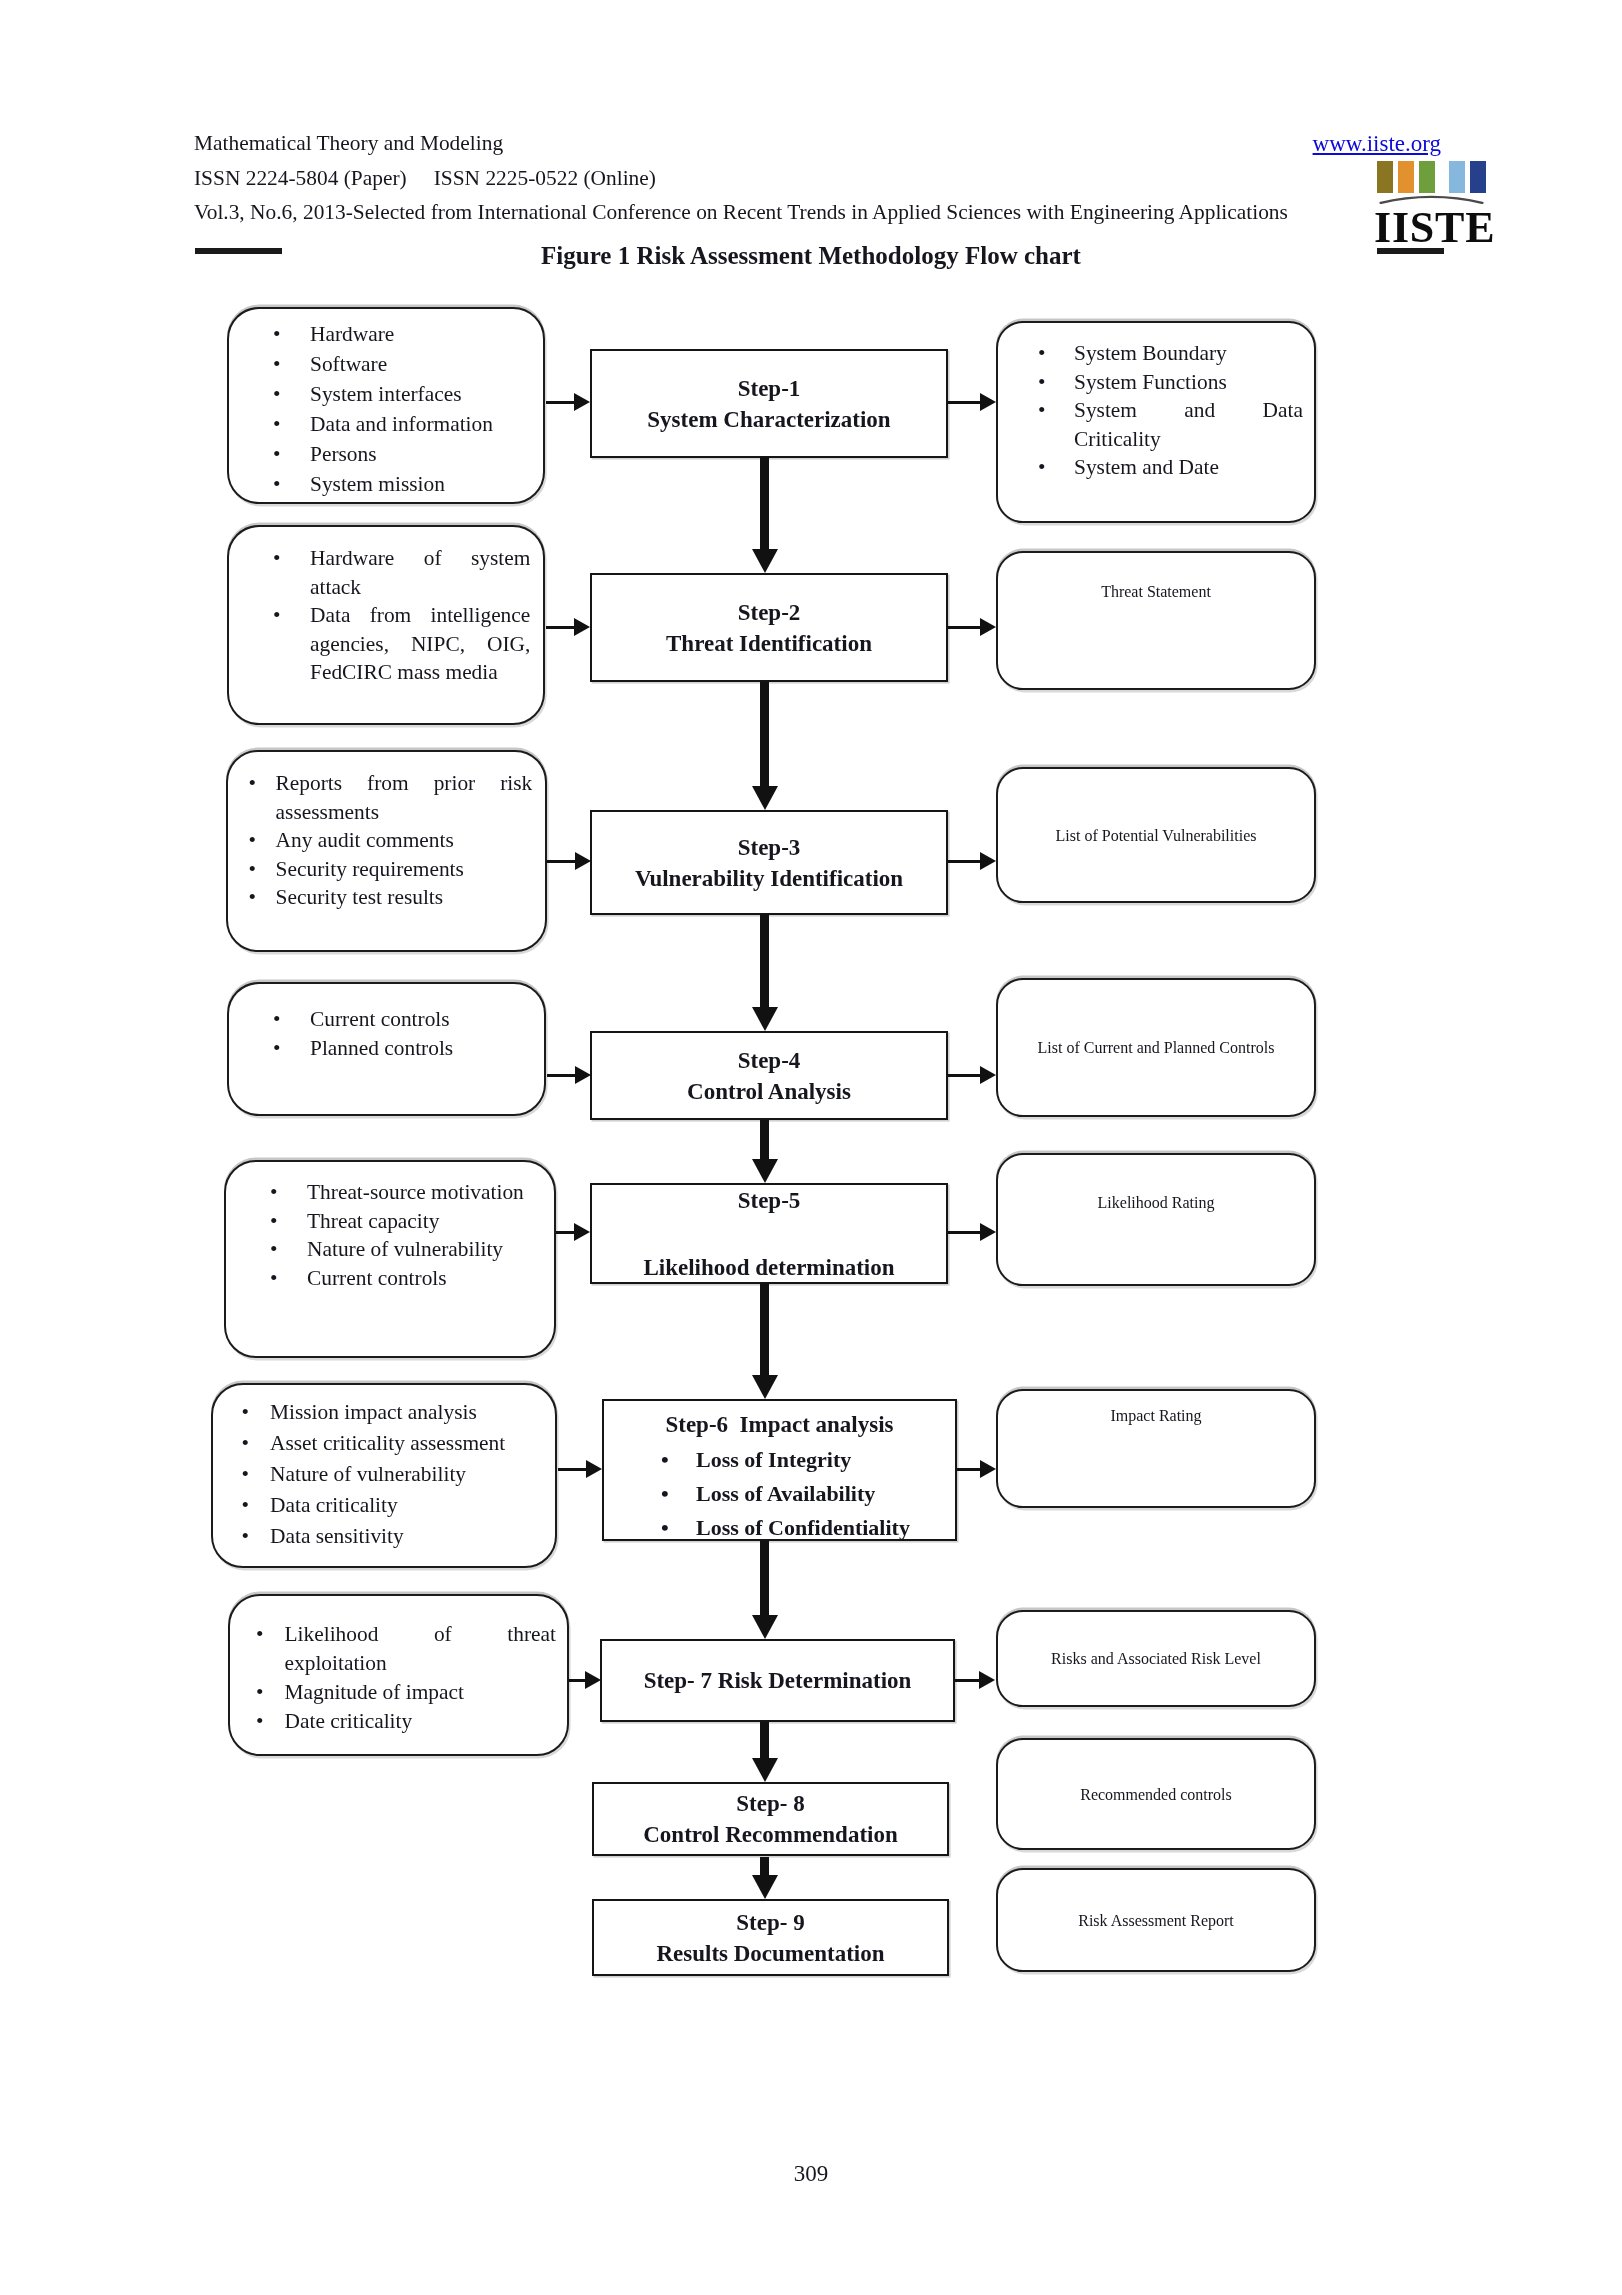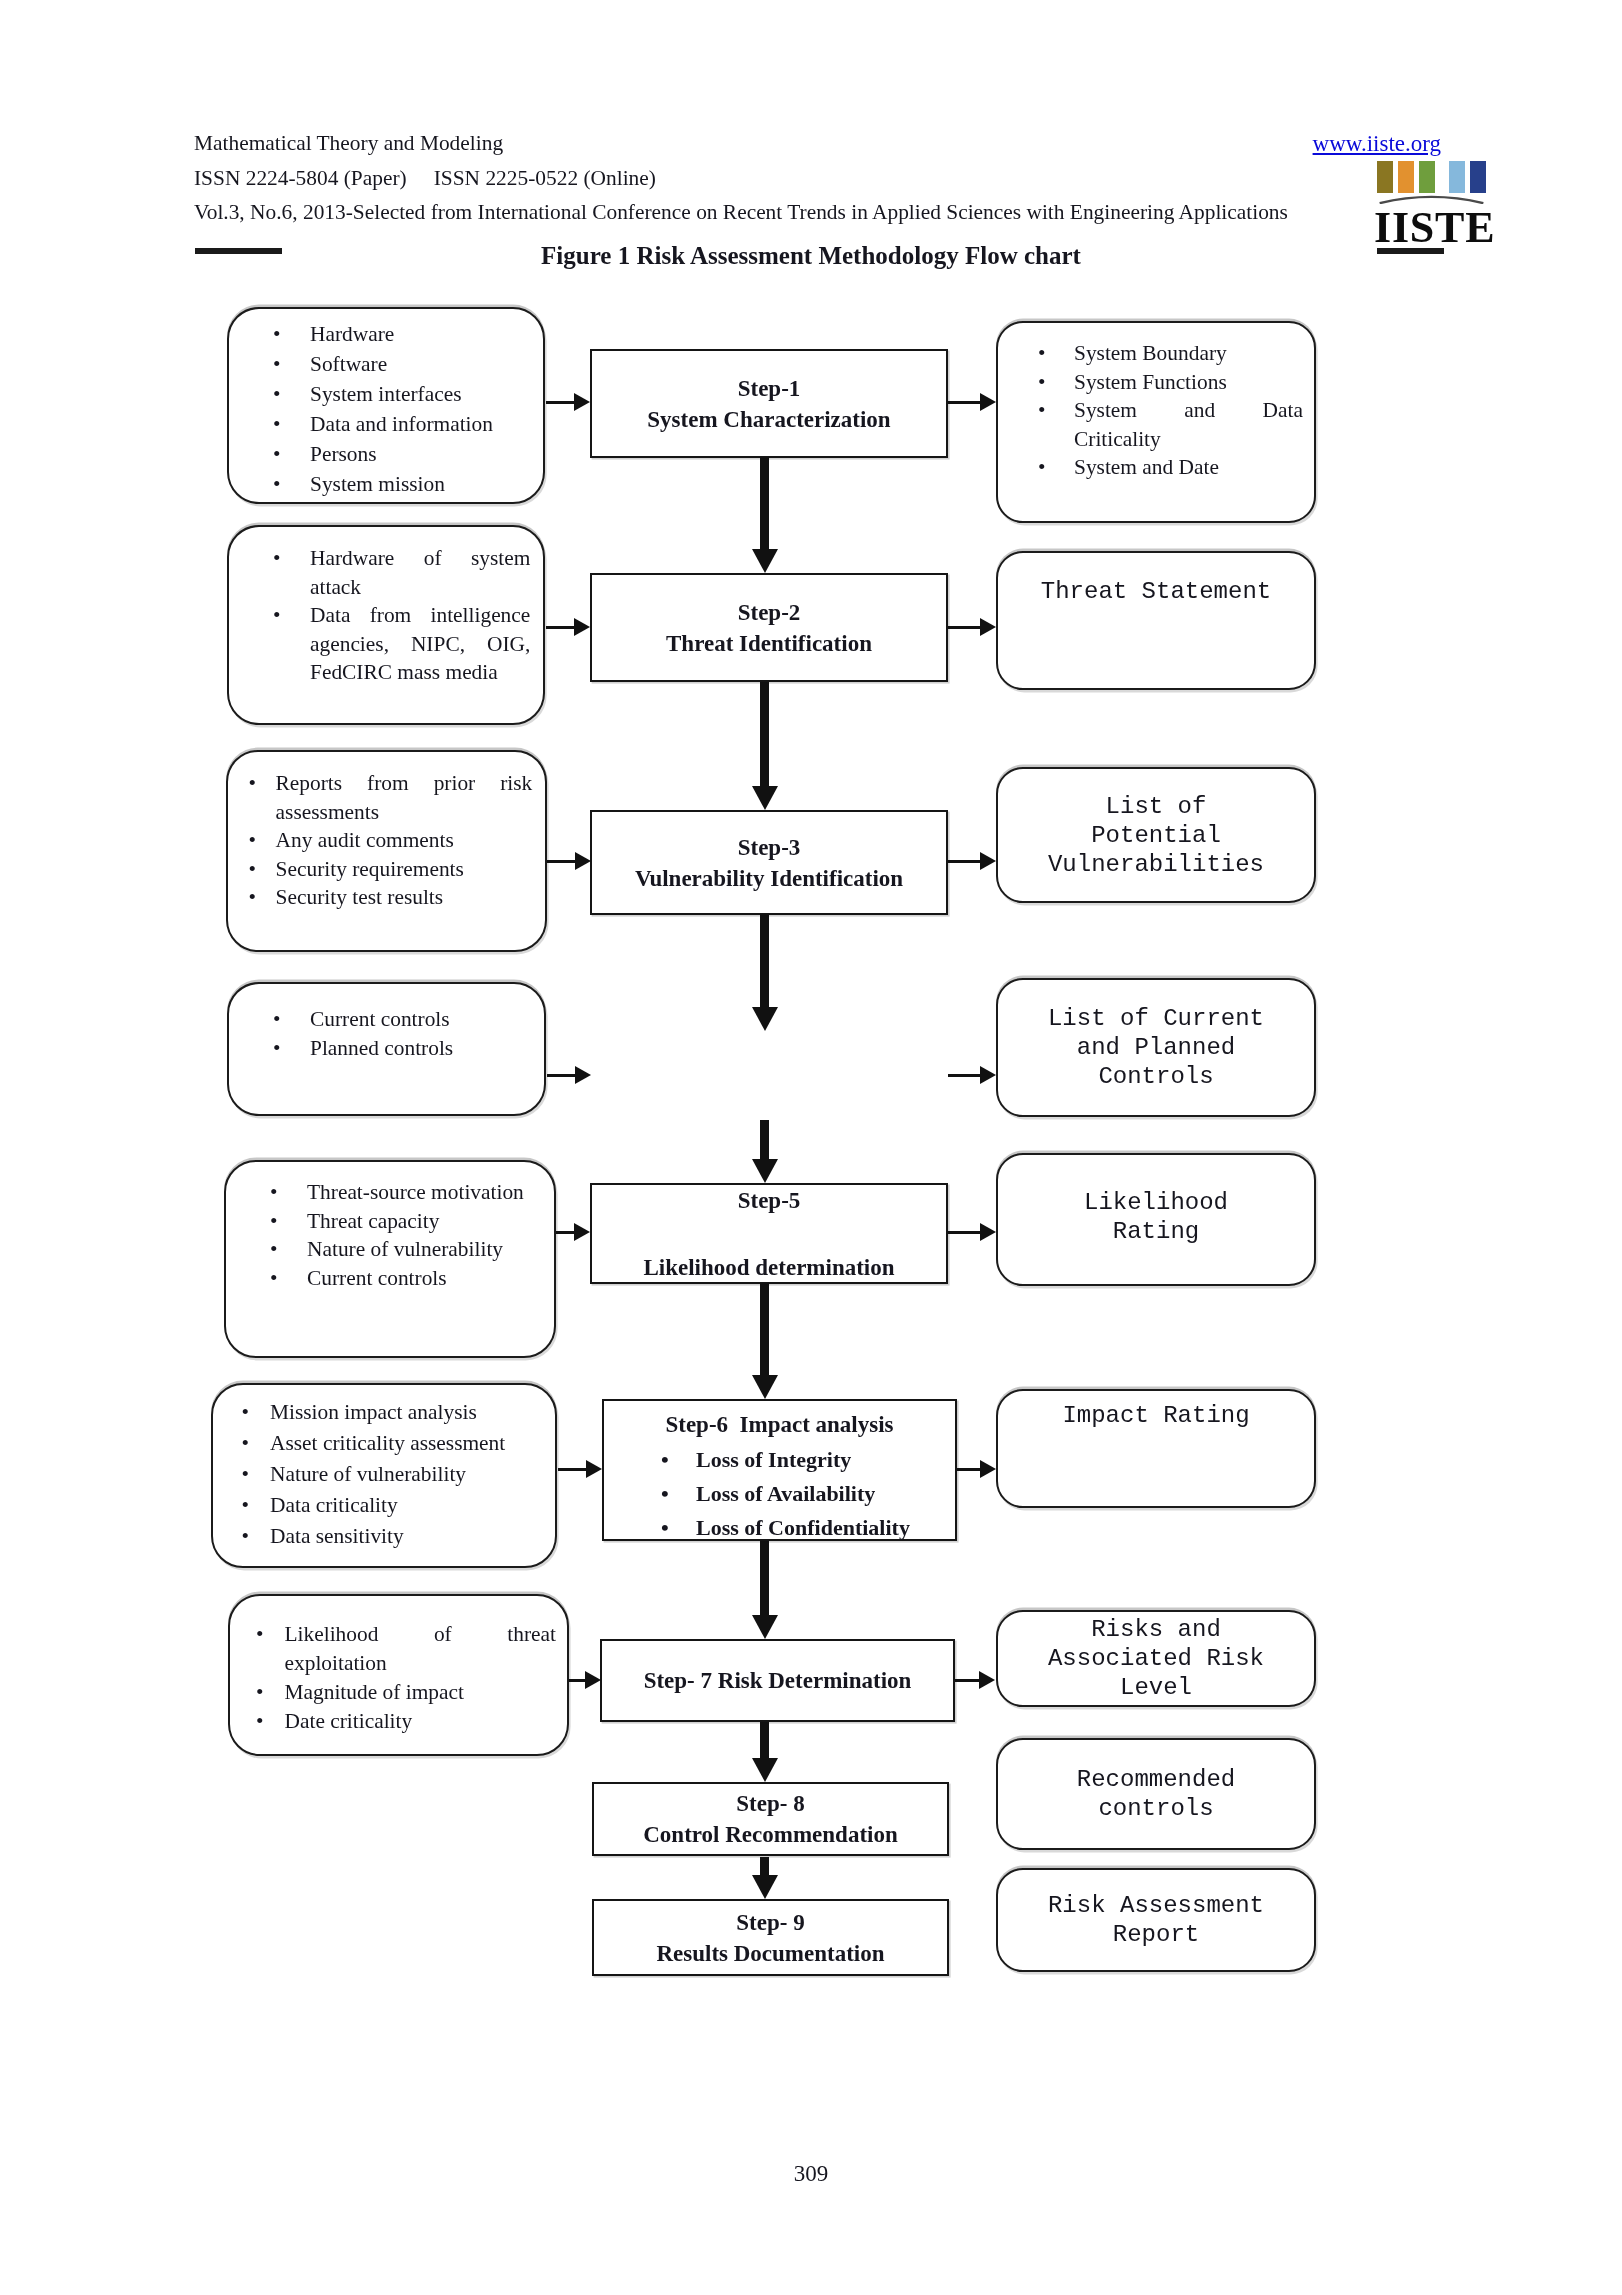--- a/index.html
+++ b/index.html
@@ -19,22 +19,22 @@
   .logo-gap{width:9.5px;}
   .logo-text{font-size:44px;font-weight:bold;line-height:46px;letter-spacing:0.8px;color:#0d0d0d;margin-top:-3.2px;}
   .rule{position:absolute;height:5.5px;background:#1a1a1a;}
   .rule-left{left:195px;top:248px;width:87px;}
   .rule-right{left:1377px;top:248px;width:67px;}
   .fig-title{position:absolute;left:0;top:242px;width:100%;text-align:center;font-size:25px;font-weight:bold;}
 
   
   .lbox,.rbox{position:absolute;background:#fff;border:2.4px solid #1b1b1b;border-radius:32px;
     box-shadow:0 -2.4px 0 rgba(130,130,130,.45),1.6px 2.4px 0 rgba(130,130,130,.3);box-sizing:border-box;}
-  .rbox{border-radius:27px;font-size:24px;line-height:29px;text-align:center;
-    display:flex;align-items:center;justify-content:center;padding:0 36px;font-family:Liberation Mono, monospace;}
+  .rbox{border-radius:27px;font-size:16px;line-height:29px;text-align:center;
+    display:flex;align-items:center;justify-content:center;padding:0 36px;}
   .rbox-top{align-items:flex-start;}
   .sbox{position:absolute;background:#fff;border:2.4px solid #151515;box-sizing:border-box;
     display:flex;flex-direction:column;align-items:center;justify-content:center;
     font-weight:bold;font-size:23px;line-height:31px;text-align:center;
     box-shadow:1.6px 1.6px 0 rgba(120,120,120,.35);}
   .sbox-list{justify-content:flex-start;}
 
   ul.bl{list-style:none;margin:0;font-size:21.4px;}
   ul.bl li{position:relative;text-align:justify;}
   ul.bl li::before{content:"\2022";position:absolute;left:0;}
@@ -175,20 +175,24 @@
       <div class="vshaft"></div>
       <div class="vhead"></div>
     </div>
 
   <div class="lbox" style="left:227px;top:982px;width:319px;height:134px;">
     <ul class="bl ul-big" style="padding-top:20.6px;line-height:29px;">
       <li>Current controls</li>
       <li>Planned controls</li>
     </ul>
   </div>
+  <div class="sbox" style="left:590px;top:1031px;width:358px;height:89px;">
+    <div>Step-4</div>
+    <div>Control Analysis</div>
+  </div>
   <div class="rbox" style="left:996px;top:978px;width:320px;height:139px;">
     <div>List of Current and Planned Controls</div>
   </div>
   <div class="harrow" style="left:547px;top:1066px;width:44px;">
       <div class="hshaft"></div>
       <div class="hhead"></div>
     </div>
   <div class="harrow" style="left:948px;top:1066px;width:48px;">
       <div class="hshaft"></div>
       <div class="hhead"></div>

